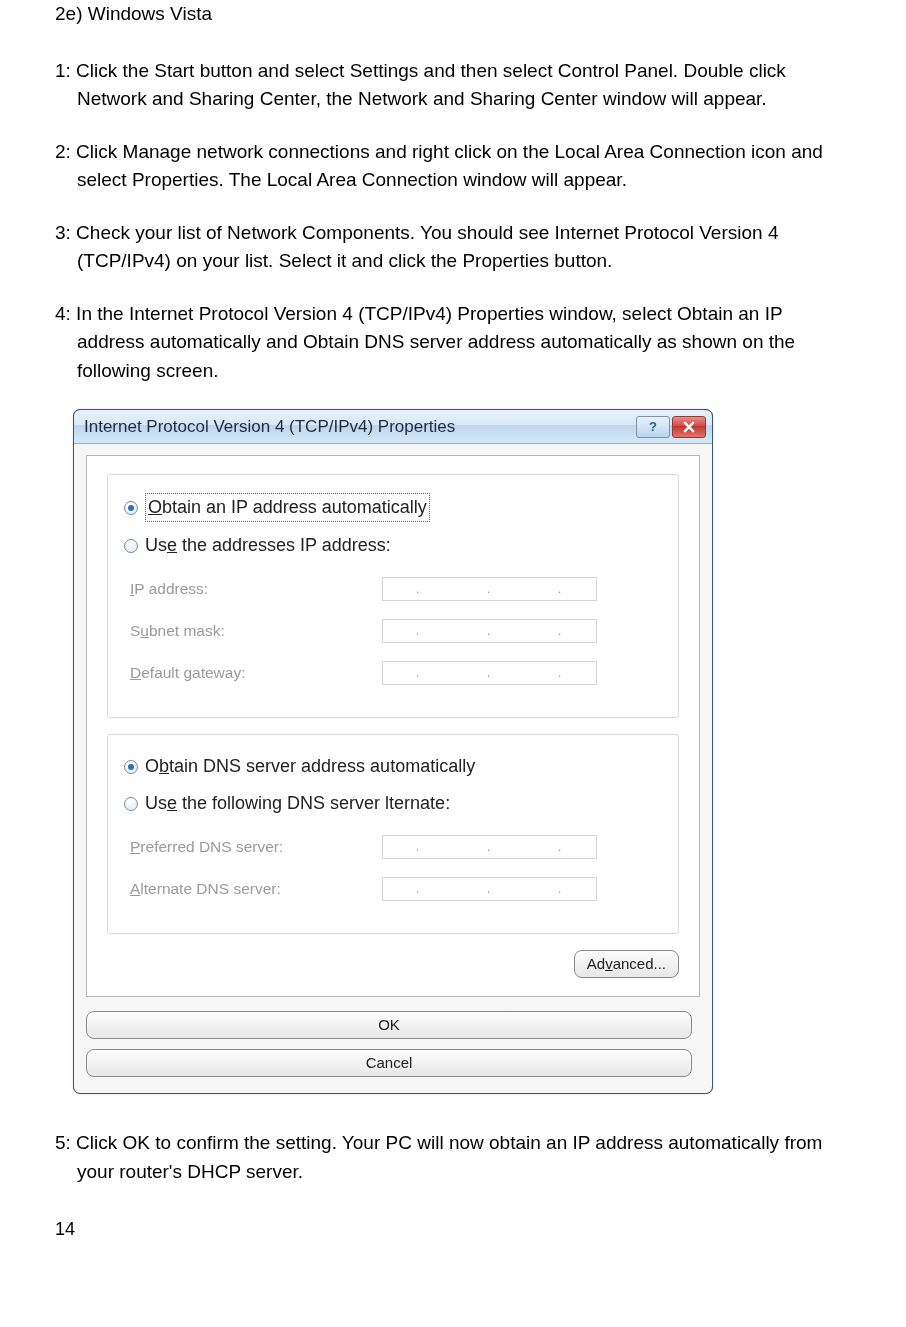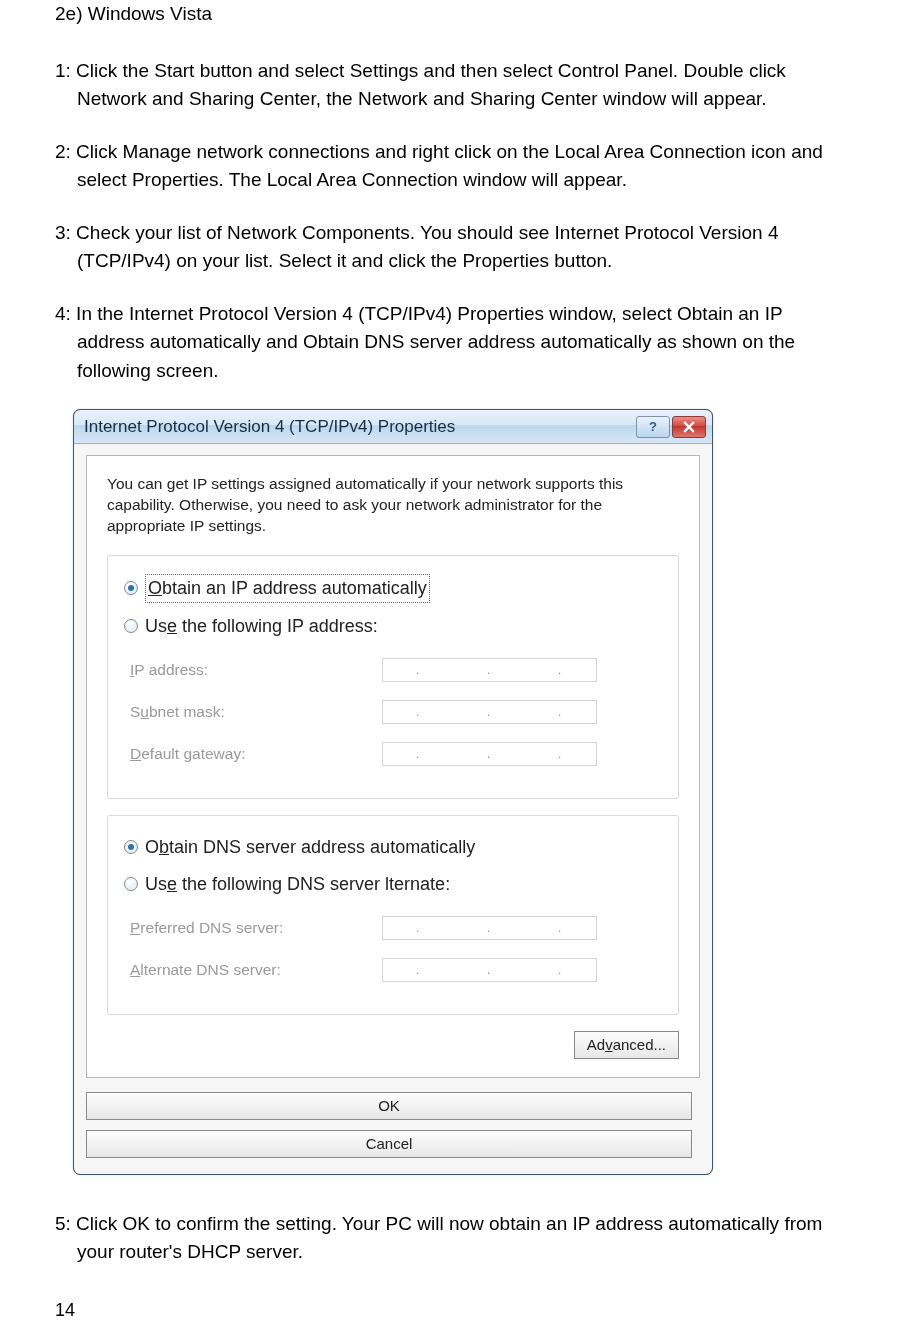--- a/index.html
+++ b/index.html
@@ -159,21 +159,21 @@
     .ip-input span { color: #9a9a9a; }
     .advanced-row {
       display: flex;
       justify-content: flex-end;
       margin-top: 6px;
     }
     .win-btn {
       min-width: 98px;
       height: 28px;
       border: 1px solid #8a8a8a;
-      border-radius: 0;
+      border-radius: 8px;
       background: linear-gradient(to bottom,#fdfdfd,#e7e7e7);
       font-size: 15px;
       font-family: Tahoma, "Segoe UI", sans-serif;
       color: #222;
       display: inline-flex;
       align-items: center;
       justify-content: center;
       padding: 0 12px;
     }
     .dialog-footer {
@@ -209,30 +209,29 @@
         </div>
         <div class="tb-btn tb-close">
           <svg viewBox="0 0 10 10">
               <path d="M1 1 L9 9 M9 1 L1 9" stroke="#fff" stroke-width="2" fill="none"></path>
             </svg>
         </div>
       </div>
     </div>
     <div class="dialog-body">
       <div class="tab-panel">
-        <div class="desc">You can get IP settings assigned automatically if your network supports this capability. Otherwise, you need to ask your network administrator for the appropriate IP settings.</div>
 
         <div class="group">
           <div class="radio-row">
             <span class="radio-outer checked"></span>
             <span class="dashed-label"><span class="underline-access">O</span><span>btain an IP address automatically</span></span>
           </div>
           <div class="radio-row">
             <span class="radio-outer"></span>
-            <span><span>Us</span><span class="underline-access">e</span><span> the following IP address:</span></span>
+            <span><span>Us</span><span class="underline-access">e</span><span> the addresses IP address:</span></span>
           </div>
           <div class="field-row">
             <div class="field-label"><span class="underline-access">I</span><span>P address:</span></div>
             <div class="ip-input">
                 <span>.</span>
                 <span>.</span>
                 <span>.</span>
               </div>
           </div>
           <div class="field-row">

